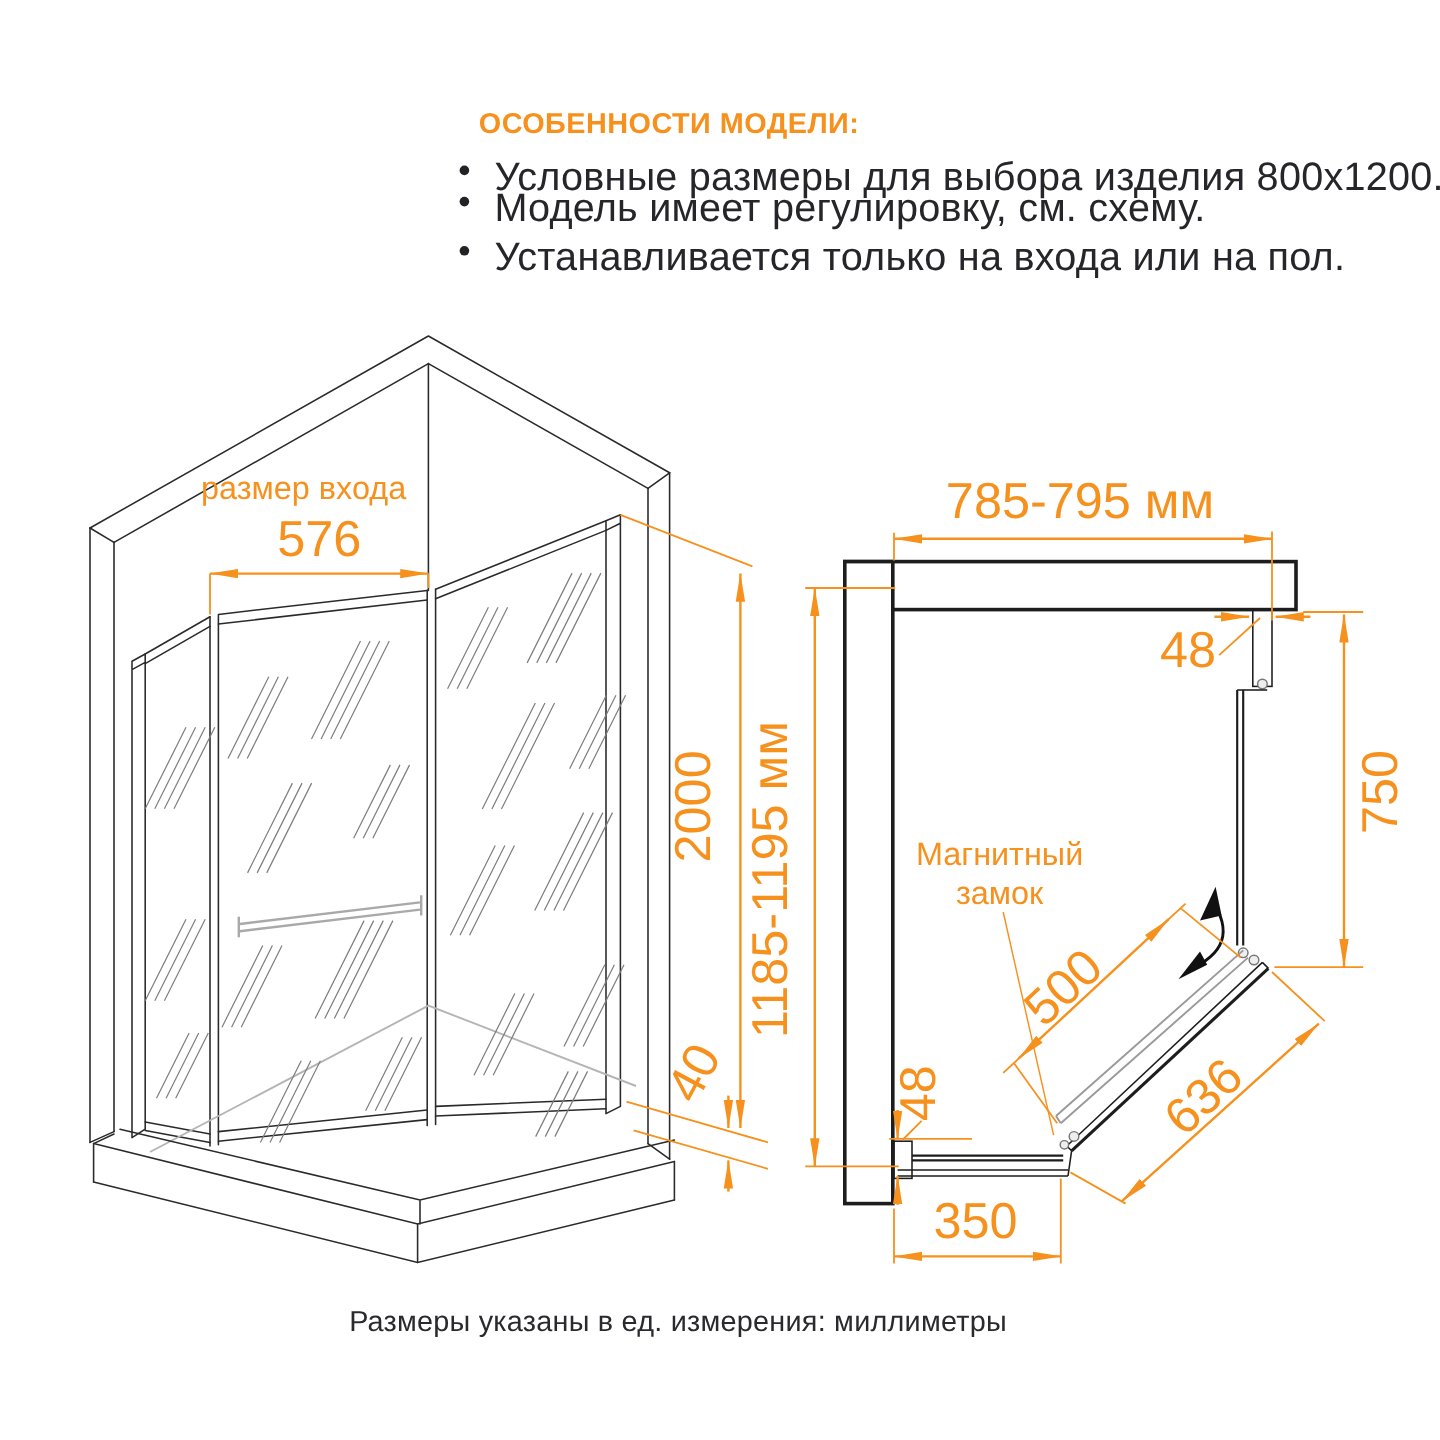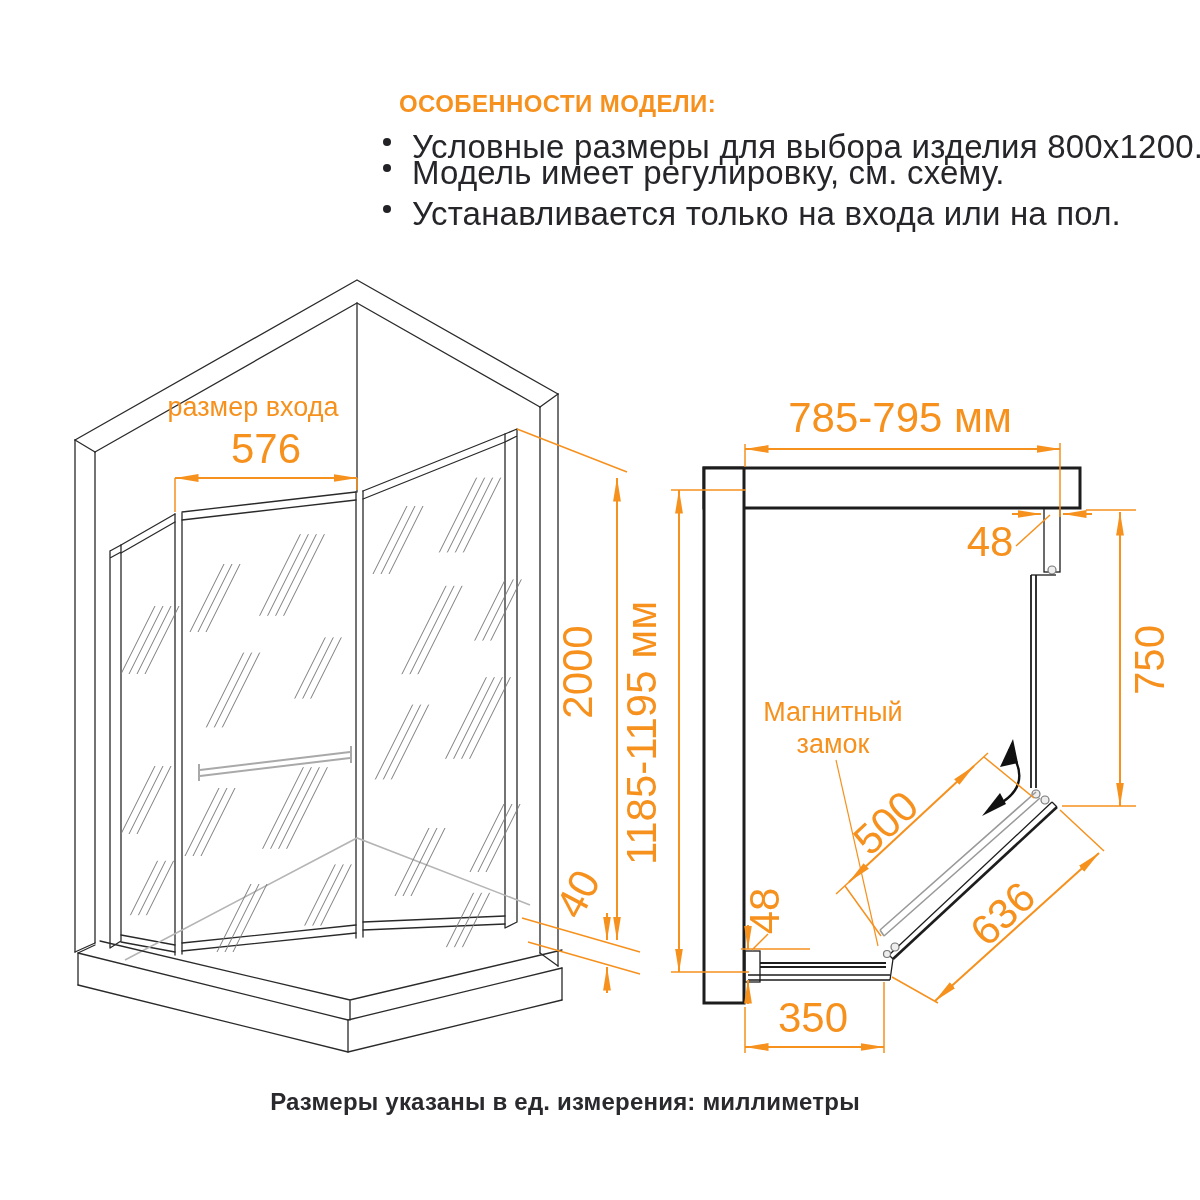--- a/index.html
+++ b/index.html
@@ -6,21 +6,21 @@
   #page{position:relative;width:1200px;height:1200px;background:#ffffff;overflow:hidden;
         font-family:"Liberation Sans",sans-serif;}
   .features{position:absolute;top:90px;left:0;width:1200px;}
   .features-title{position:absolute;left:399px;top:0;font-size:24px;font-weight:bold;
         color:#f6911e;letter-spacing:.4px;white-space:nowrap;}
   .bullet-row{position:absolute;left:383px;display:flex;align-items:flex-start;white-space:nowrap;}
   .bullet-dot{width:8px;height:8px;border-radius:50%;background:#222226;margin-top:10px;flex:0 0 auto;}
   .bullet-text{margin-left:21px;font-size:33px;color:#26262a;letter-spacing:.2px;}
   .row1{top:38px}.row2{top:64px}.row3{top:105px}
   .caption{position:absolute;top:1088px;left:0;width:1130px;text-align:center;
-        font-size:24px;color:#2a2a2e;letter-spacing:.2px;font-weight:bold;}
+        font-size:24px;color:#2a2a2e;letter-spacing:.2px;}
   svg{position:absolute;left:0;top:0;}
   .iso-l{stroke:#2a2a2a;stroke-width:1.3;fill:none;stroke-linecap:round;}
   .gray-l{stroke:#b5b5b5;stroke-width:1.6;fill:none;}
   .bar-l{stroke:#a9a9a9;stroke-width:2;fill:none;}
   .hatch{stroke:#7d7d7d;stroke-width:1;fill:none;}
   .wall{fill:#ffffff;stroke:#1d1d1d;stroke-width:3;}
   .plan-l{stroke:#1d1d1d;stroke-width:1.8;fill:none;}
   .plan-th{stroke:#1d1d1d;stroke-width:2.6;fill:none;}
   .plan-fine{stroke:#1d1d1d;stroke-width:1.3;fill:none;}
   .leaf{stroke:#9a9a9a;stroke-width:1.6;fill:none;}

